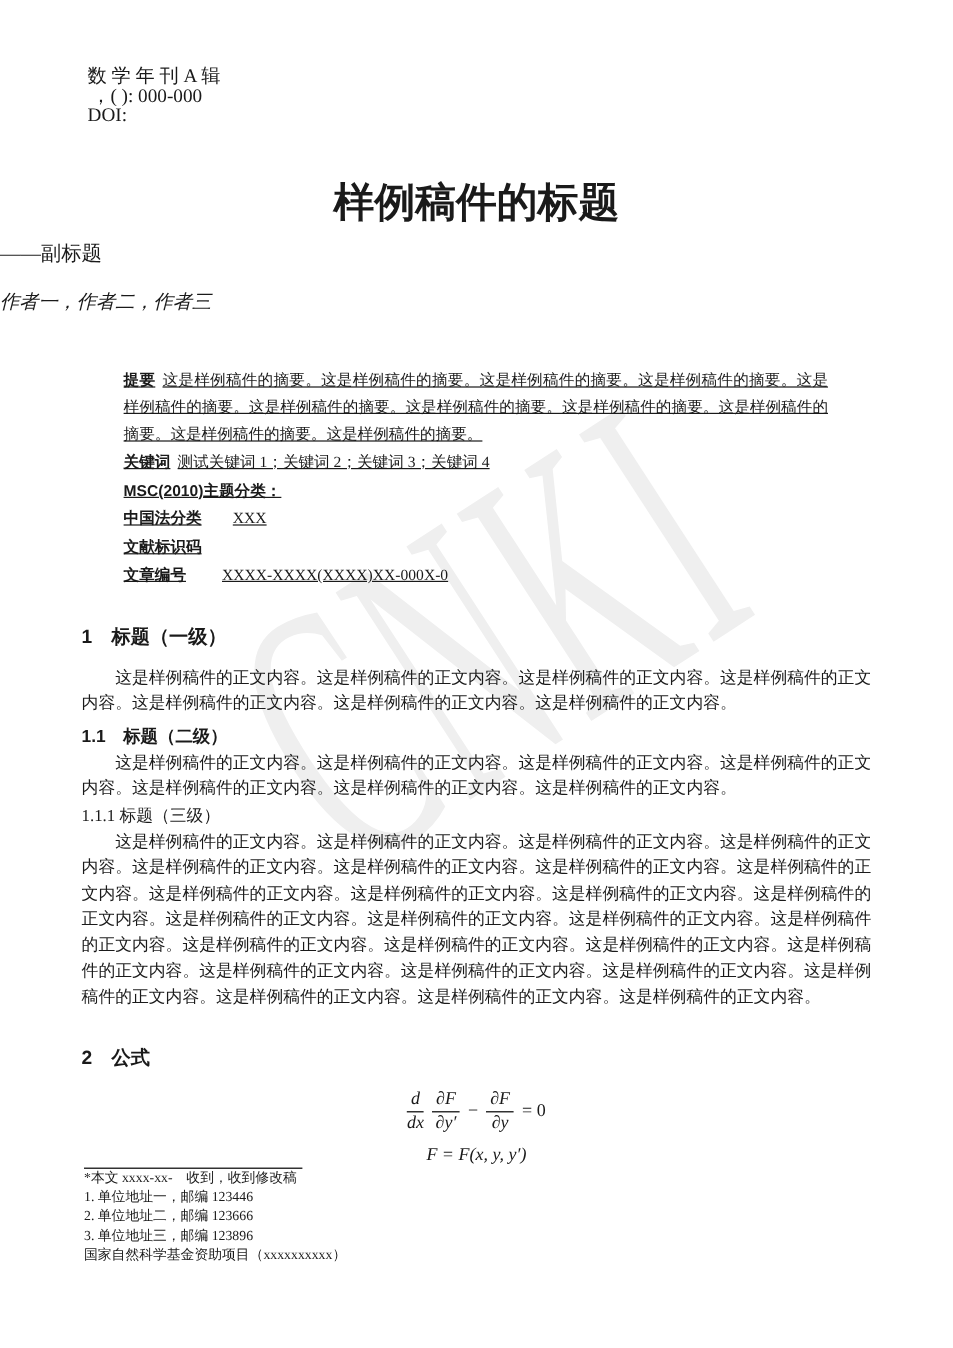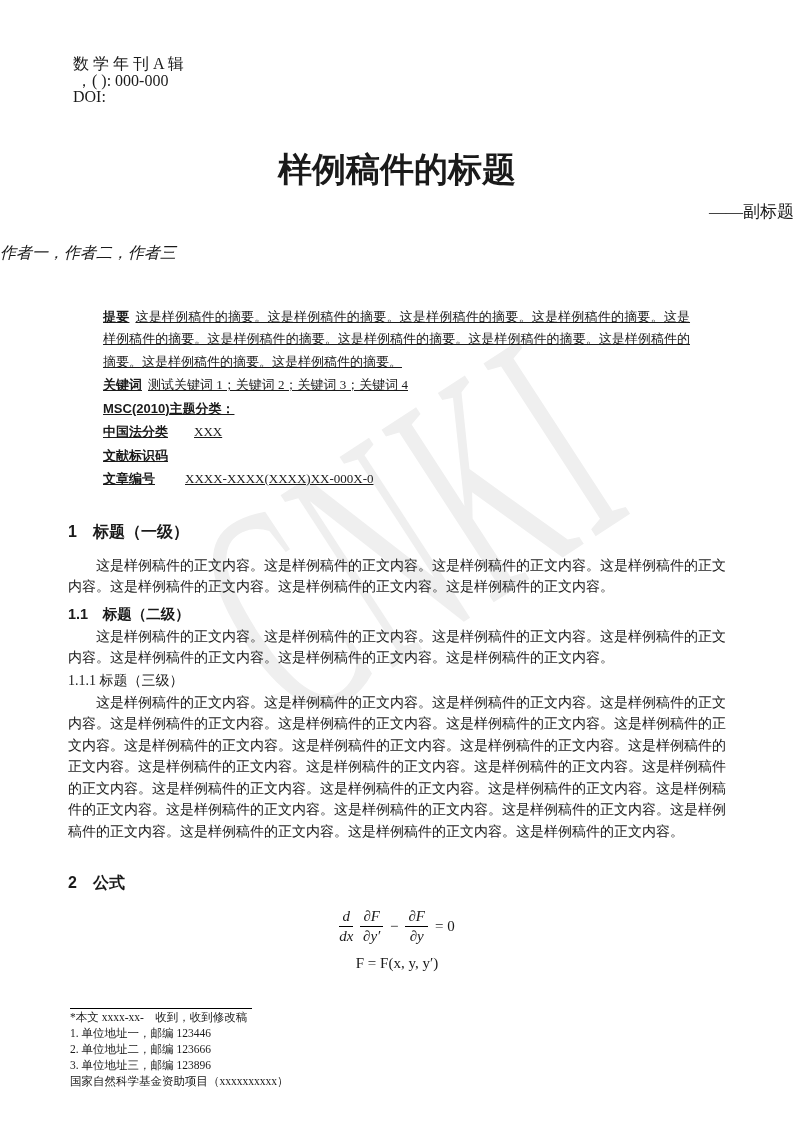--- a/index.html
+++ b/index.html
@@ -30,21 +30,21 @@
   .jheader .l2{padding-left:3px;}
   .paper-title{
     margin:45px 0 0 0;
     text-align:center;
     font-family:"Liberation Sans","DejaVu Sans",sans-serif;
     font-weight:bold;
     font-size:34px;line-height:36px;
   }
   .paper-subtitle{
     margin:13px 0 0 0;
-    text-align:right;
+    text-align:left;
     font-size:17px;line-height:24px;
   }
   .paper-authors{
     margin:18px 0 0 0;
     text-align:left;
     font-size:16px;line-height:22px;
     font-style:italic;
   }
   .meta{
     margin:42px 104px 0 103px;
@@ -88,23 +88,23 @@
   .formula{
     margin:14px 0 0 0;
     text-align:center;
     font-size:15px;
   }
   .eq1{display:flex;justify-content:center;align-items:center;gap:7px;}
   .frac{display:inline-block;text-align:center;font-style:italic;line-height:1.15;}
   .frac .top{display:block;border-bottom:1px solid #000;padding:0 3px 1px 3px;}
   .frac .bot{display:block;padding-top:1px;}
   .op{font-style:normal;}
-  .eq2{margin-top:7px;}
+  .eq2{margin-top:7px;font-style:italic;}
   .footnote{
-    position:absolute;left:70px;top:1008px;width:520px;
+    position:absolute;left:70px;top:973px;width:520px;
     font-size:11.5px;line-height:16px;z-index:1;
   }
   .fn-rule{width:182px;border-top:1.5px solid #000;margin-bottom:6px;}
   .footnote div{margin:0;}
 </style>
 </head>
 <body>
 
 <div class="page">
 

